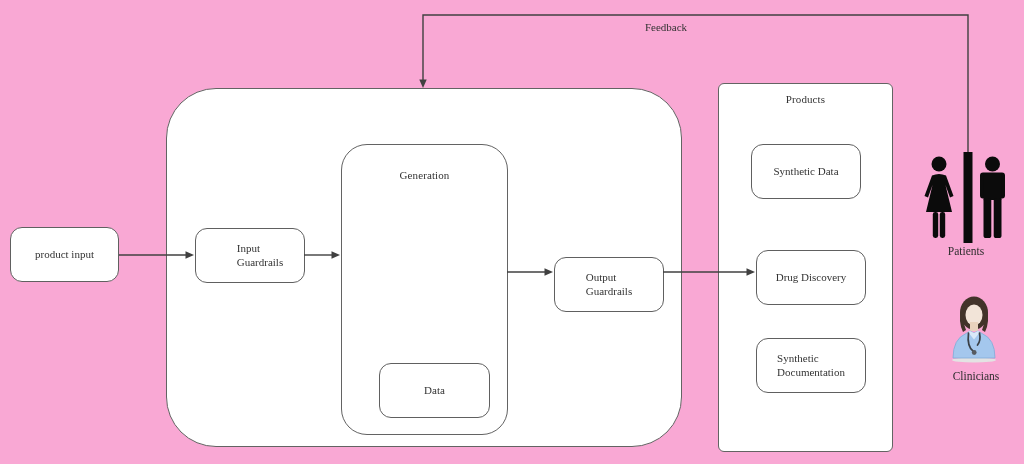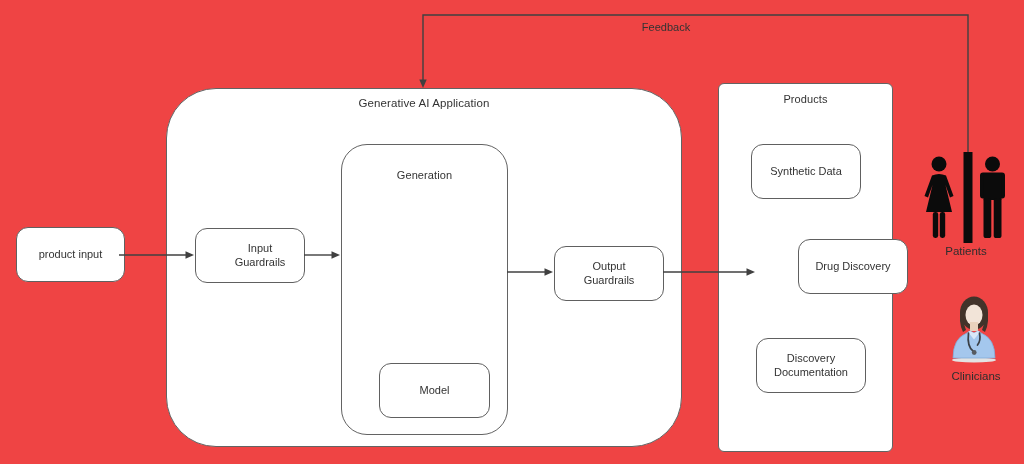--- a/index.html
+++ b/index.html
@@ -5,23 +5,24 @@
   html, body {
     margin: 0;
     padding: 0;
     background: #ffffff;
     font-family: "Liberation Sans", "DejaVu Sans", sans-serif;
   }
   .canvas {
     position: relative;
     width: 1024px;
     height: 464px;
-    background: #ef4444;
+    background: #f9a8d4;
     overflow: hidden;
     color: #333333;
+    font-family: Liberation Serif, serif;
   }
   .abs { position: absolute; }
 
   
   .group {
     position: absolute;
     border: 1.5px solid #636363;
     background: #ffffff;
     box-sizing: border-box;
   }
@@ -42,21 +43,21 @@
     border-radius: 12px;
     background: #ffffff;
     box-sizing: border-box;
     display: flex;
     align-items: center;
     justify-content: center;
   }
   .node-label {
     font-size: 11px;
     line-height: 1.25;
-    text-align: center;
+    text-align: left;
     color: #333333;
     white-space: pre-line;
   }
 
   
   .diamond-node {
     position: absolute;
     display: flex;
     align-items: center;
     justify-content: center;
@@ -88,59 +89,58 @@
   }
 </style>
 </head>
 <body>
 
 <div class="canvas">
 
   <div class="float-label" style="left:616px; top:21px; width:100px;">Feedback</div>
 
   <div class="group" style="left:166px; top:88px; width:516px; height:359px; border-radius:50px;">
-    <div class="group-label" style="top:8px;">Generative AI Application</div>
 
     <div class="node" style="left:28px; top:139px; width:110px; height:55px;padding-left:20px;">
       <div class="node-label">Input
 Guardrails</div>
     </div>
 
     <div class="group" style="left:174px; top:39px; width:167px; height:291px; border-radius:26px; border-width:1.4px;margin-top:16px;">
       <div class="group-label" style="top:24px; font-size:11px;">Generation</div>
 
 
       <div class="node" style="left:37px; top:218px; width:111px; height:55px;">
-        <div class="node-label">Model</div>
+        <div class="node-label">Data</div>
       </div>
     </div>
 
-    <div class="node" style="left:387px; top:157px; width:110px; height:55px;">
+    <div class="node" style="left:387px; top:168px; width:110px; height:55px;">
       <div class="node-label">Output
 Guardrails</div>
     </div>
   </div>
 
-  <div class="node" style="left:16px; top:227px; width:109px; height:55px;">
+  <div class="node" style="left:10px; top:227px; width:109px; height:55px;">
     <div class="node-label">product input</div>
   </div>
 
   <div class="group" style="left:718px; top:83px; width:175px; height:369px; border-radius:6px; border-width:1.4px;">
     <div class="group-label" style="top:9px; font-size:11px;">Products</div>
 
     <div class="node" style="left:32px; top:60px; width:110px; height:55px;">
       <div class="node-label">Synthetic Data</div>
     </div>
 
-    <div class="node" style="left:37px; top:155px; width:110px; height:55px;margin-left:42px;">
+    <div class="node" style="left:37px; top:166px; width:110px; height:55px;">
       <div class="node-label">Drug Discovery</div>
     </div>
 
     <div class="node" style="left:37px; top:254px; width:110px; height:55px;">
-      <div class="node-label">Discovery
+      <div class="node-label">Synthetic
 Documentation</div>
     </div>
   </div>
 
   <svg class="abs" style="left:918px; top:146px;" width="96" height="100" viewBox="0 0 96 100">
     <g fill="#0b0b0b" stroke="none">
 
       <circle cx="21" cy="18" r="7.5"></circle>
       <path d="M14,29.5 L6.5,50 L10,51.5 L14.5,39 L8,66 L34,66 L27.5,39 L32,51.5 L35.5,50 L28,29.5 Q21,26.5 14,29.5 Z"></path>
       <rect x="14.8" y="66" width="5.4" height="26" rx="2.4"></rect>

